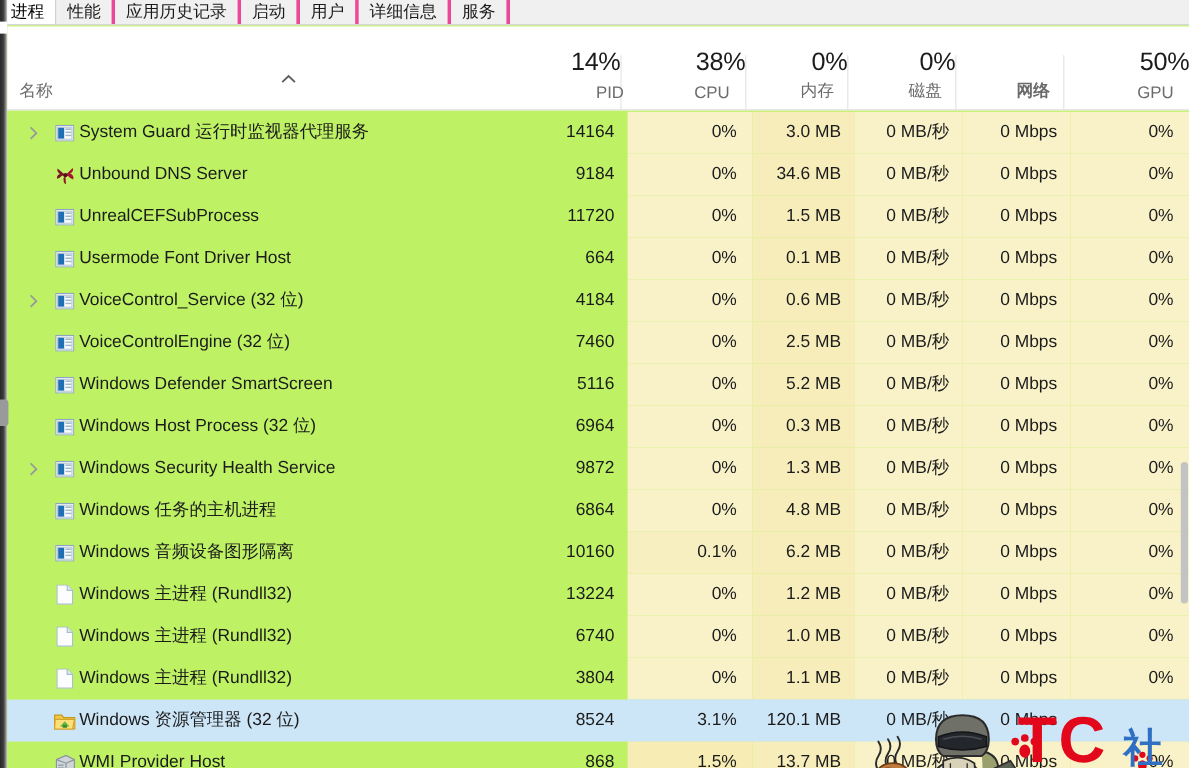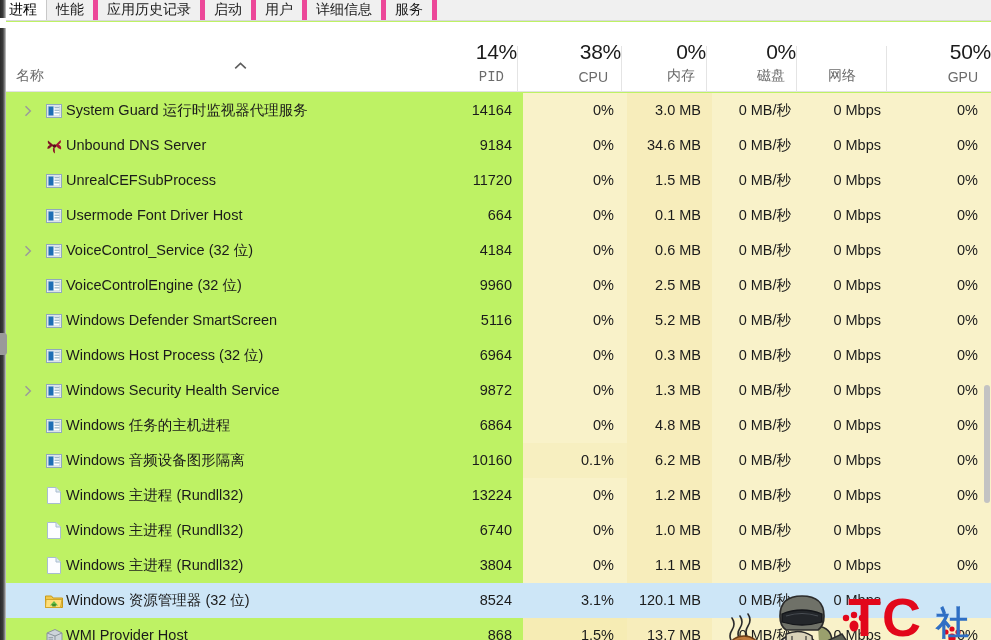--- a/index.html
+++ b/index.html
@@ -61,21 +61,21 @@
   }
   .tab {
     height: 21px;
     line-height: 21px;
     padding: 0 9px;
     font-size: 14px;
     color: #1a1a1a;
     white-space: nowrap;
     box-sizing: border-box;
     background: #f0f0f0;
-    border-right: 5px solid #ec4899;
+    border-right: 3px solid #ec4899;
   }
   .tab.active {
     background: #ffffff;
     color: #000000;
     border-right: 1px solid #c8c8c8;
     box-shadow: inset 0 -1px 0 #ffffff;
   }
 
   
   .grid-header {
@@ -267,33 +267,33 @@
     <div class="hdr-sep" style="left:700px;"></div>
     <div class="hdr-sep" style="left:790px;"></div>
     <div class="hdr-sep" style="left:880px;"></div>
 
     <svg class="sort-chevron" viewBox="0 0 13 8">
       <path d="M1.2 6.4 L6.5 1.4 L11.8 6.4" fill="none" stroke="#5e5e5e" stroke-width="1.6"></path>
     </svg>
 
     <div class="hdr-cell hdr-label" style="left:10px;width:200px;">名称</div>
 
-    <div class="hdr-cell hdr-label right" style="left:412px;width:97px;padding-right:11px;font-family:Liberation Mono, monospace;">PID</div>
+    <div class="hdr-cell hdr-label right" style="left:428px;width:97px;padding-right:11px;">PID</div>
 
     <div class="hdr-pct" style="left:411px;width:100px;padding-right:13px;">14%</div>
     <div class="hdr-cell hdr-label right" style="left:511px;width:104px;padding-right:13px;">CPU</div>
 
     <div class="hdr-pct" style="left:515px;width:100px;padding-right:11px;margin-top:12px;">38%</div>
     <div class="hdr-cell hdr-label right" style="left:615px;width:85px;padding-right:11px;">内存</div>
 
     <div class="hdr-pct" style="left:615px;width:85px;padding-right:11px;">0%</div>
     <div class="hdr-cell hdr-label right" style="left:700px;width:90px;padding-right:11px;">磁盘</div>
 
     <div class="hdr-pct" style="left:705px;width:85px;padding-right:11px;">0%</div>
-    <div class="hdr-cell hdr-label right" style="left:771px;width:90px;padding-right:11px;">网络</div>
+    <div class="hdr-cell hdr-label right" style="left:790px;width:90px;padding-right:11px;font-weight:bold;">网络</div>
 
     <div class="hdr-pct" style="left:885px;width:100px;padding-right:13px;">50%</div>
     <div class="hdr-cell hdr-label right" style="left:880px;width:105px;padding-right:13px;">GPU</div>
   </div>
 
   <div class="rows" id="rows">
       <div class="row">
         <div class="band band-cpu"></div>
         <div class="band band-mem"></div>
         <div class="band band-disk"></div>
@@ -431,21 +431,21 @@
           <svg width="16" height="14" viewBox="0 0 16 14">
             <rect x="0.5" y="0.5" width="15" height="13" fill="#ffffff" stroke="#8fa8bd"></rect>
             <rect x="2" y="2" width="12" height="10" fill="#ffffff" stroke="#b9c9d6"></rect>
             <rect x="2.5" y="2.5" width="5" height="9" fill="#1f6fb5"></rect>
             <rect x="8.5" y="3" width="5" height="1.3" fill="#9fb8cc"></rect>
             <rect x="8.5" y="5.6" width="5" height="1.3" fill="#9fb8cc"></rect>
             <rect x="8.5" y="8.2" width="5" height="1.3" fill="#9fb8cc"></rect>
           </svg>
         </div>
         <div class="cell c-name">VoiceControlEngine (32 位)</div>
-        <div class="cell c-pid">9960</div>
+        <div class="cell c-pid">7460</div>
         <div class="cell c-cpu">0%</div>
         <div class="cell c-mem">2.5 MB</div>
         <div class="cell c-disk">0 MB/秒</div>
         <div class="cell c-net">0 Mbps</div>
         <div class="cell c-gpu">0%</div>
       </div>
       <div class="row">
         <div class="band band-cpu"></div>
         <div class="band band-mem"></div>
         <div class="band band-disk"></div>

